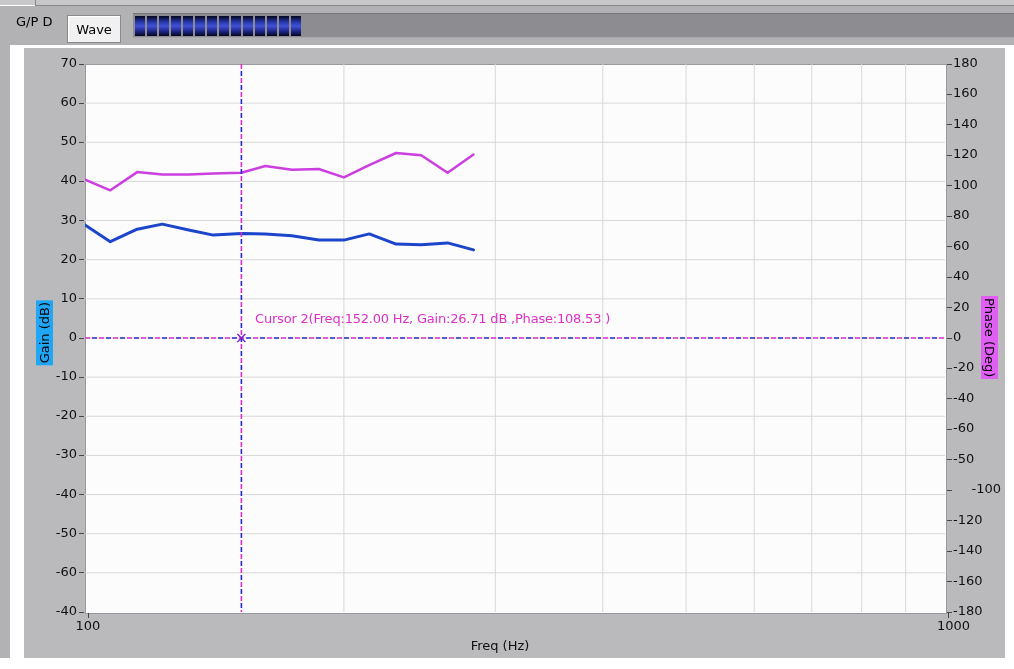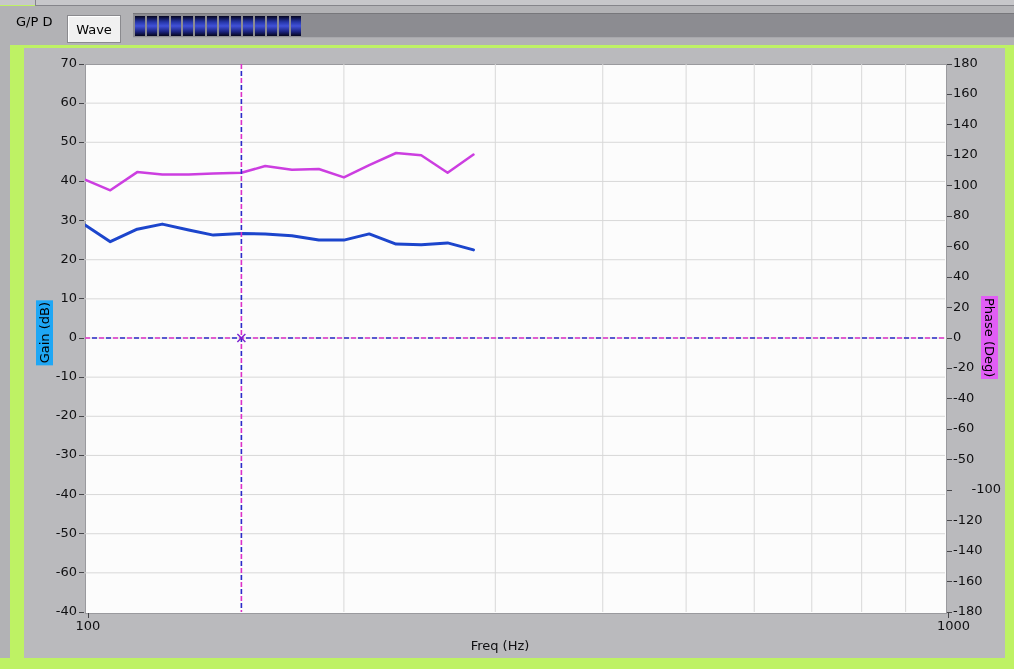--- a/index.html
+++ b/index.html
@@ -1,17 +1,17 @@
 <!DOCTYPE html>
 <html><head>
 <meta charset="utf-8">
 <style>
   html,body{margin:0;padding:0;}
   body{font-family:"DejaVu Sans","Liberation Sans",sans-serif;background:#909094;}
-  #app{position:relative;width:1014px;height:669px;overflow:hidden;background:#bef264;}
+  #app{position:relative;width:1014px;height:669px;overflow:hidden;background:#ffffff;}
   .abs{position:absolute;}
   #top-edge{left:0;top:0;width:1014px;height:5px;background:#c7c7ca;}
   #top-edge-line{left:35px;top:5px;width:979px;height:1px;background:#85858a;}
   #top-edge-notch{left:35px;top:0;width:1px;height:5px;background:#85858a;}
   #top-bar{left:0;top:6px;width:1014px;height:39px;background:#b2b2b5;}
   #corner-label{left:16px;top:14px;font-size:13px;color:#000;}
   #wave-tab{left:67px;top:15px;width:52px;height:26px;background:#f1f1f1;
     border:1px solid #8a8a8e;box-shadow:inset 1px 1px 0 #ffffff;
     display:flex;align-items:center;justify-content:center;font-size:13px;color:#000;}
   #progress-trough{left:133px;top:13px;width:881px;height:25px;background:#8c8c91;
@@ -100,20 +100,21 @@
       <line x1="0" x2="860" y1="274" y2="274" stroke="#dd30c8" stroke-width="1.6" stroke-dasharray="5 9" stroke-dashoffset="0"></line>
       <line x1="0" x2="860" y1="274" y2="274" stroke="#2a2ac8" stroke-width="1.6" stroke-dasharray="5 9" stroke-dashoffset="7"></line>
       <line x1="152.38548563250447" x2="160.38548563250447" y1="270" y2="278" stroke="#7a1fd0" stroke-width="1.4"></line>
       <line x1="152.38548563250447" x2="160.38548563250447" y1="278" y2="270" stroke="#7a1fd0" stroke-width="1.4"></line>
     </svg>
 
   <div class="abs" id="gain-title" style="background: rgb(31, 167, 245);">Gain (dB)</div>
   <div class="abs" id="phase-title" style="background: rgb(225, 94, 245);">Phase (Deg)</div>
   <div class="abs" id="xaxis-title">Freq (Hz)</div>
 
+  <div class="abs cursor-text" id="cursor2-text" style="color: rgb(221, 48, 200);">Cursor 2(Freq:152.00 Hz, Gain:26.71 dB ,Phase:108.53 )</div>
 
 <div class="abs" style="left: 79px; top: 63.5px; width: 5px; height: 1px; background: rgb(70, 70, 74);"></div>
     <div class="abs ticklab left" style="left: 29px; top: 56px;">70</div>
     <div class="abs" style="left: 79px; top: 102.643px; width: 5px; height: 1px; background: rgb(70, 70, 74);"></div>
     <div class="abs ticklab left" style="left: 29px; top: 95.1429px;">60</div>
     <div class="abs" style="left: 79px; top: 141.786px; width: 5px; height: 1px; background: rgb(70, 70, 74);"></div>
     <div class="abs ticklab left" style="left: 29px; top: 134.286px;">50</div>
     <div class="abs" style="left: 79px; top: 180.929px; width: 5px; height: 1px; background: rgb(70, 70, 74);"></div>
     <div class="abs ticklab left" style="left: 29px; top: 173.429px;">40</div>
     <div class="abs" style="left: 79px; top: 220.071px; width: 5px; height: 1px; background: rgb(70, 70, 74);"></div>

